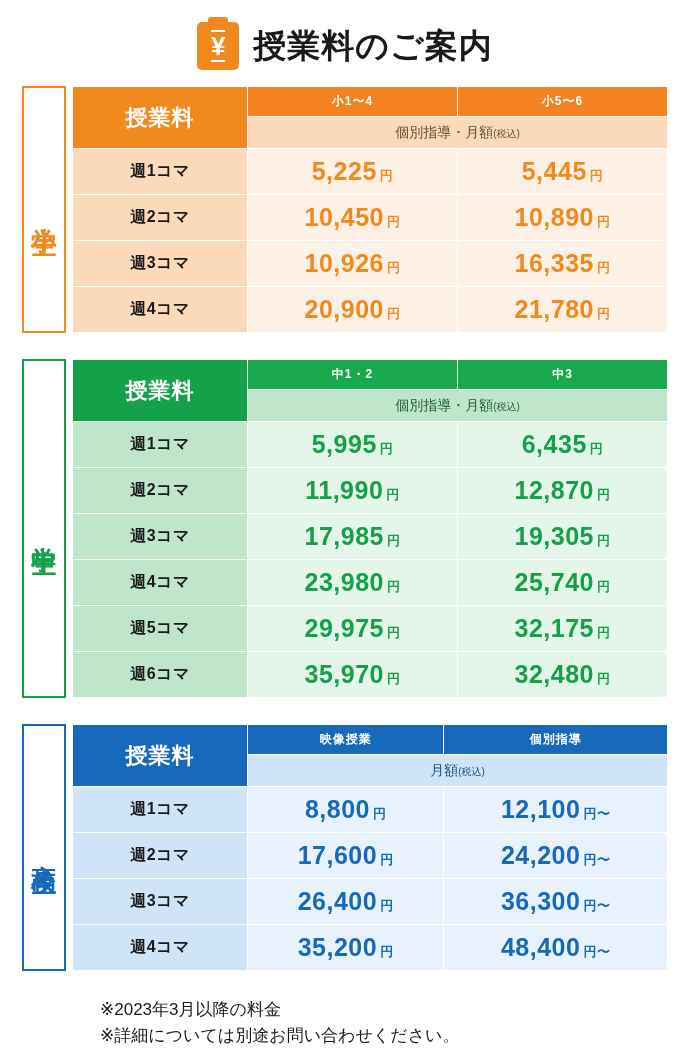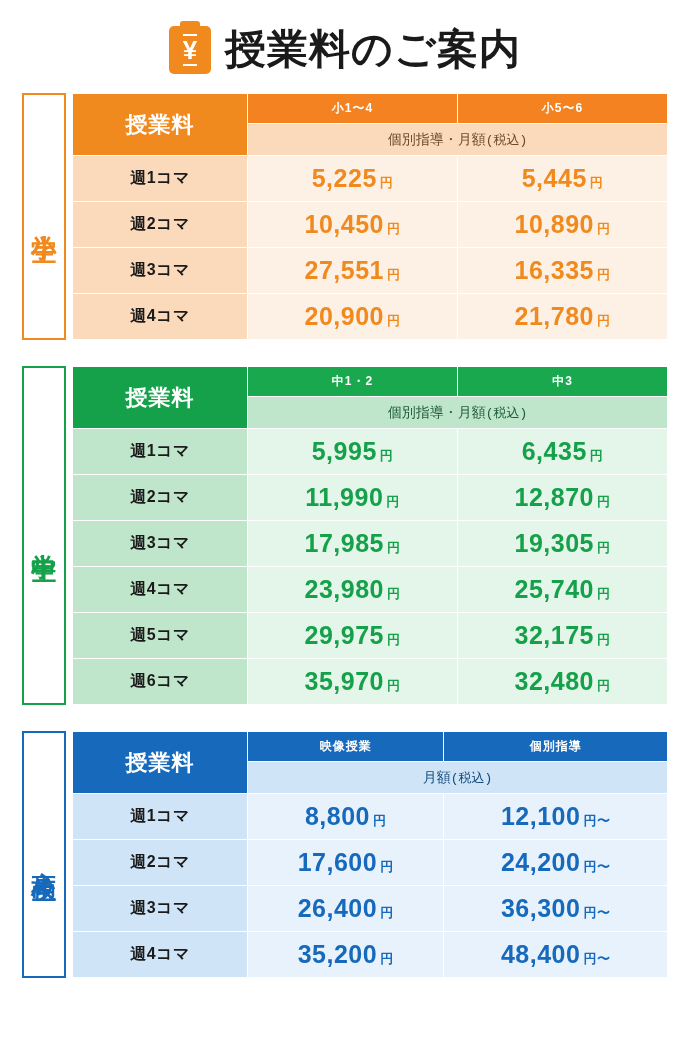--- a/index.html
+++ b/index.html
@@ -47,21 +47,21 @@
   .yen-badge span {
     color: #fff;
     font-size: 26px;
     font-weight: bold;
     line-height: 1;
     border-top: 2px solid #fff;
     border-bottom: 2px solid #fff;
     padding: 1px 0;
   }
   .title {
-    font-size: 41px;
+    font-size: 33px;
     font-weight: bold;
     color: #1a1a1a;
     letter-spacing: 1px;
   }
 
   
   .block {
     display: flex;
     margin: 0 22px 26px 22px;
   }
@@ -105,22 +105,21 @@
     font-weight: bold;
     height: 30px;
     letter-spacing: 1px;
   }
   .subhdr {
     font-size: 14px;
     height: 32px;
     font-weight: normal;
   }
   .subhdr .small {
-    font-size: 13px;
-    font-family: Liberation Mono, monospace;
+    font-size: 10px;
   }
   .rowlabel {
     font-size: 16px;
     font-weight: bold;
     color: #1a1a1a;
     height: 46px;
     letter-spacing: 0.5px;
   }
   .price {
     height: 46px;
@@ -195,21 +194,21 @@
         <td class="price"><span>5,225</span><span class="unit">円</span></td>
         <td class="price"><span>5,445</span><span class="unit">円</span></td>
       </tr>
       <tr>
         <td class="rowlabel">週2コマ</td>
         <td class="price"><span>10,450</span><span class="unit">円</span></td>
         <td class="price"><span>10,890</span><span class="unit">円</span></td>
       </tr>
       <tr>
         <td class="rowlabel">週3コマ</td>
-        <td class="price"><span>27,551</span><span class="unit">円</span></td>
+        <td class="price"><span>10,926</span><span class="unit">円</span></td>
         <td class="price"><span>16,335</span><span class="unit">円</span></td>
       </tr>
       <tr>
         <td class="rowlabel">週4コマ</td>
         <td class="price"><span>20,900</span><span class="unit">円</span></td>
         <td class="price"><span>21,780</span><span class="unit">円</span></td>
       </tr>
     </tbody>
       </table>
   </div>
@@ -289,14 +288,18 @@
       </tr>
       <tr>
         <td class="rowlabel">週4コマ</td>
         <td class="price"><span>35,200</span><span class="unit">円</span></td>
         <td class="price"><span>48,400</span><span class="unit">円〜</span></td>
       </tr>
     </tbody>
       </table>
   </div>
 
+  <div class="notes">
+    <div>※2023年3月以降の料金</div>
+    <div>※詳細については別途お問い合わせください。</div>
+  </div>
 
 </div>
 
 </body></html>

